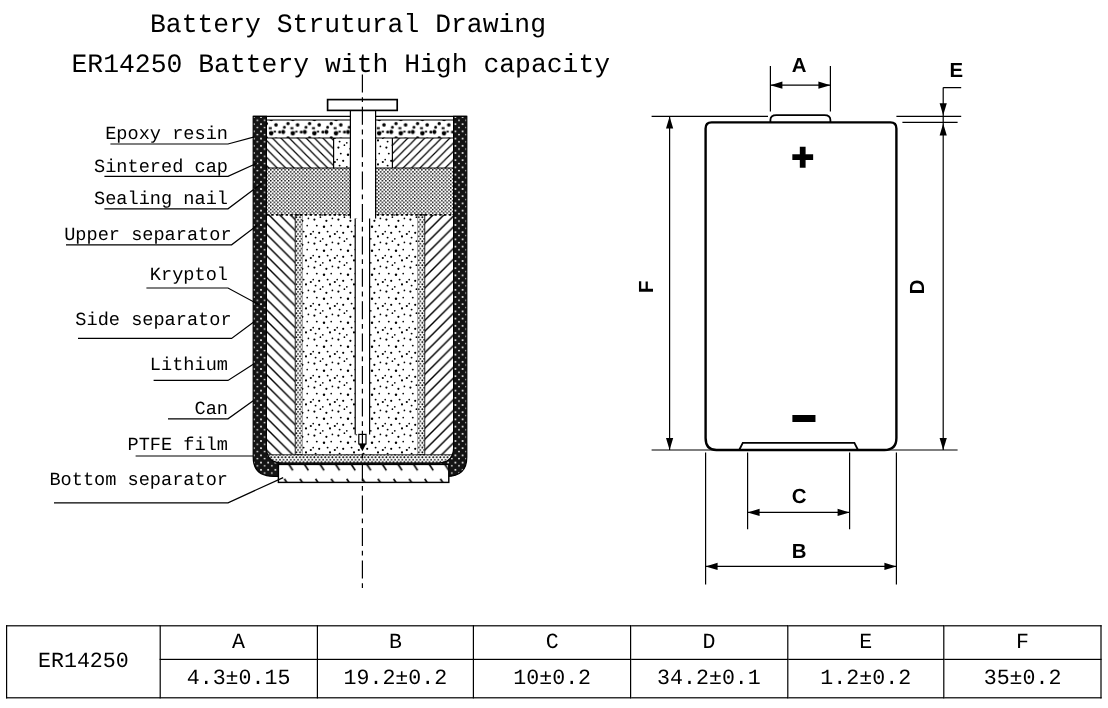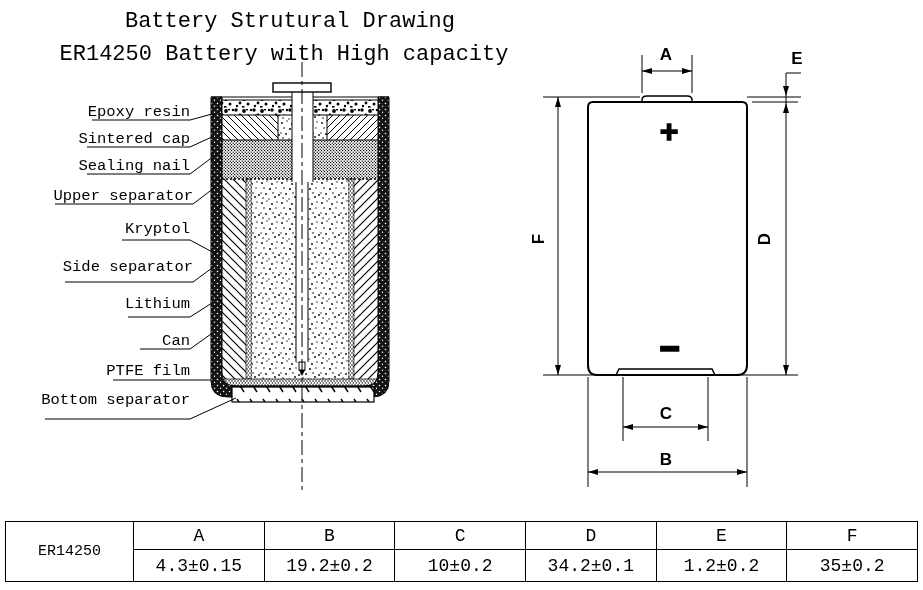--- a/index.html
+++ b/index.html
@@ -12,21 +12,21 @@
   .terminal{font-family:"Liberation Sans",sans-serif;font-weight:bold;}
   .thin{stroke:#000;stroke-width:1;fill:none;}
   .med{stroke:#000;stroke-width:1.5;fill:none;}
   .thick{stroke:#000;stroke-width:2;fill:none;}
   .arrow{fill:#000;stroke:none;}
   #spec-table{position:absolute;left:5px;top:521px;border-collapse:collapse;table-layout:fixed;width:913px;}
   #spec-table td{border:1.6px solid #000;text-align:center;vertical-align:middle;
     font-family:"Liberation Mono",monospace;font-size:18px;padding:0;}
   #spec-table td.hdr{height:27px;}
   #spec-table td.val{height:31px;font-family:Liberation Mono, monospace;}
-  #spec-table td.model{width:127px;font-size:15px;}
+  #spec-table td.model{width:127px;font-size:18px;}
 </style>
 </head>
 <body>
 
 <div id="stage">
 
 <svg width="923" height="518" viewBox="0 0 923 518">
   <defs>
     <pattern id="pEpoxy" width="18" height="12" patternUnits="userSpaceOnUse">
       <rect width="18" height="12" fill="#fff"></rect>

